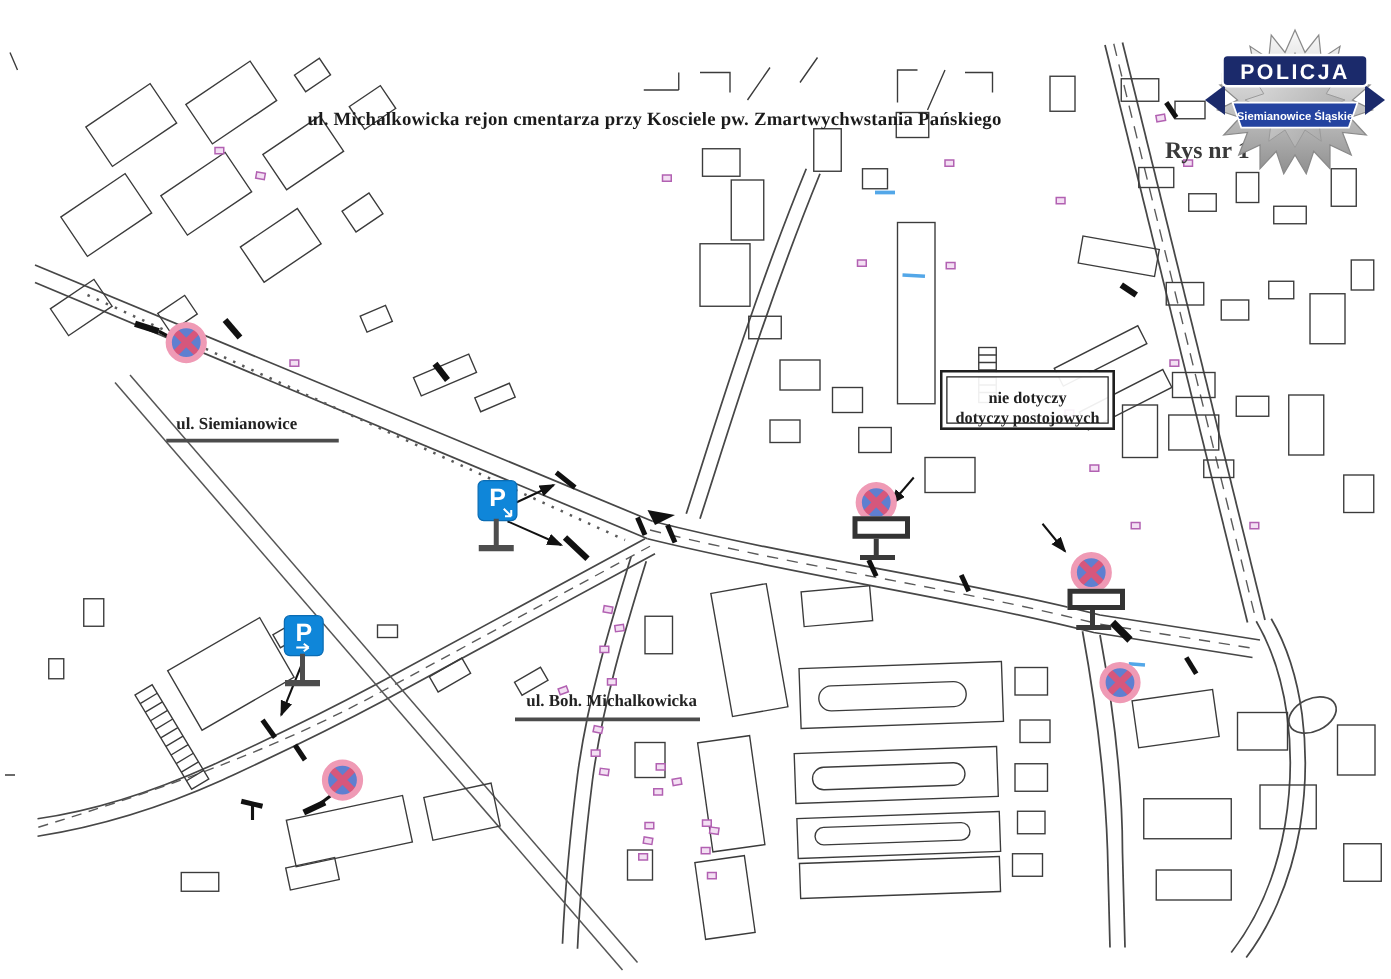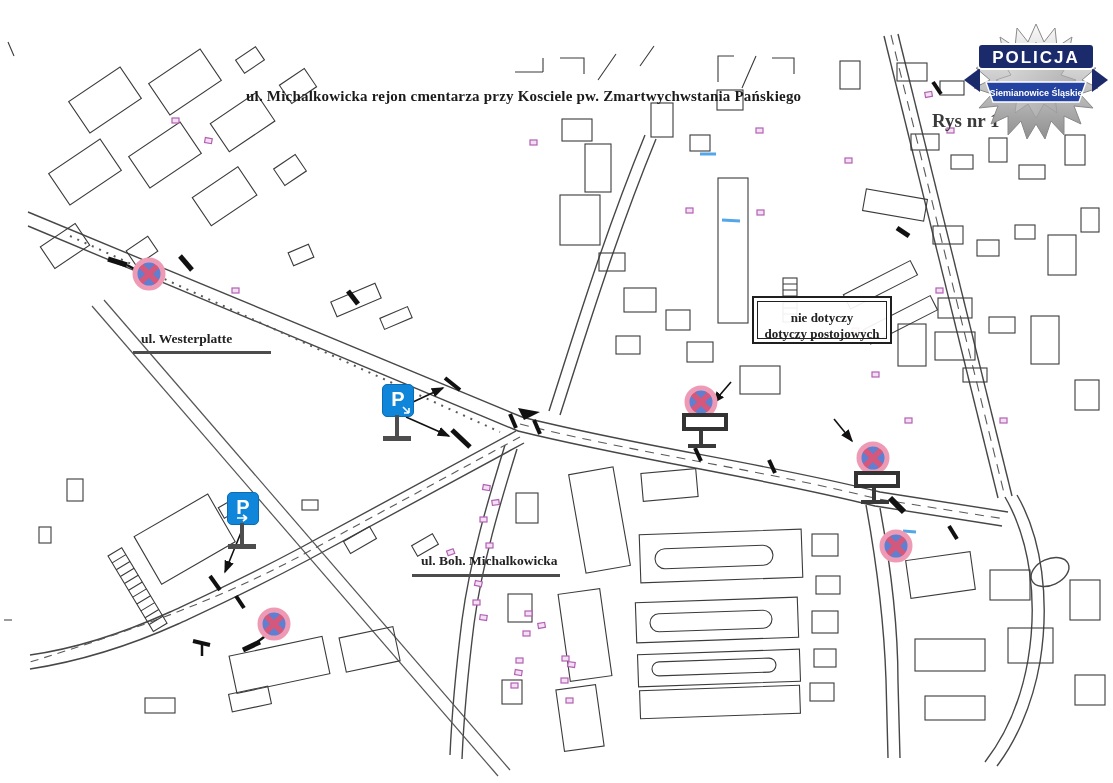--- a/index.html
+++ b/index.html
@@ -311,21 +311,21 @@
         <path d="M1,4 L11,4 M11,4 L7,1 M11,4 L7,7" stroke="#fff" stroke-width="1.6" fill="none"></path>
       </svg>
     </div>
     <div class="psign-post abs" style="left:13px;top:31px;height:22px"></div>
     <div class="psign-base abs" style="left:1px;top:52px;width:28px"></div>
   </div>
 
   <div class="abs map-title">ul. Michalkowicka rejon cmentarza przy Kosciele pw. Zmartwychwstania Pańskiego</div>
   <div class="abs fig-label">Rys nr 1</div>
 
-  <div class="abs street-label" style="left:141px;top:331px">ul. Westerplatte</div>
+  <div class="abs street-label" style="left:141px;top:331px">ul. Siemianowice</div>
   <div class="abs street-underline" style="left:133px;top:351px;width:138px"></div>
 
   <div class="abs street-label" style="left:421px;top:553px">ul. Boh. Michalkowicka</div>
   <div class="abs street-underline" style="left:412px;top:574px;width:148px"></div>
 
   <div class="abs note-box">
     <span>nie dotyczy</span>
     <span>dotyczy postojowych</span>
   </div>
 

